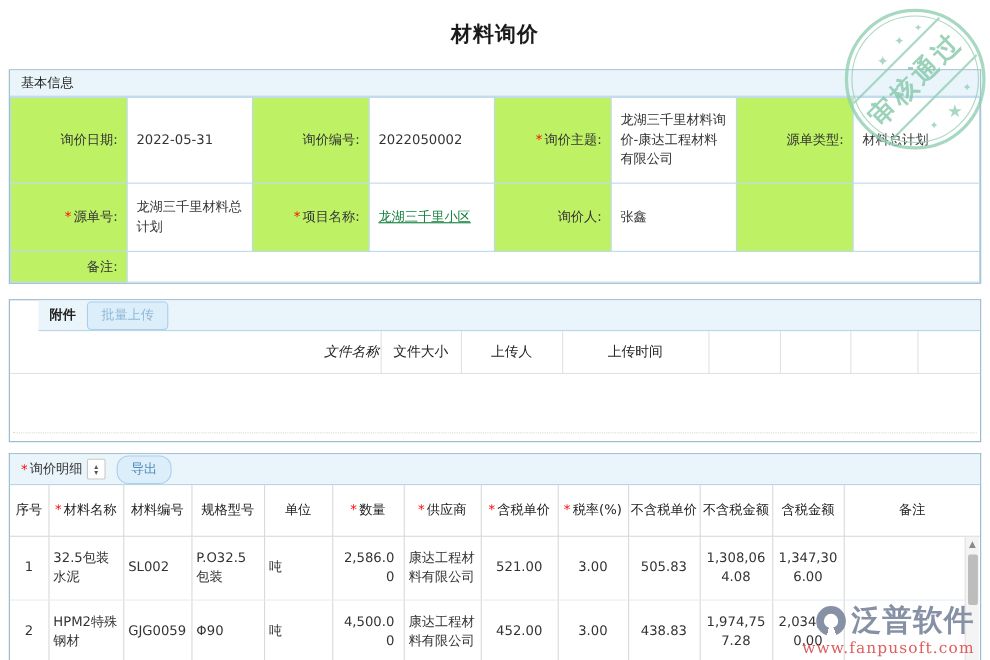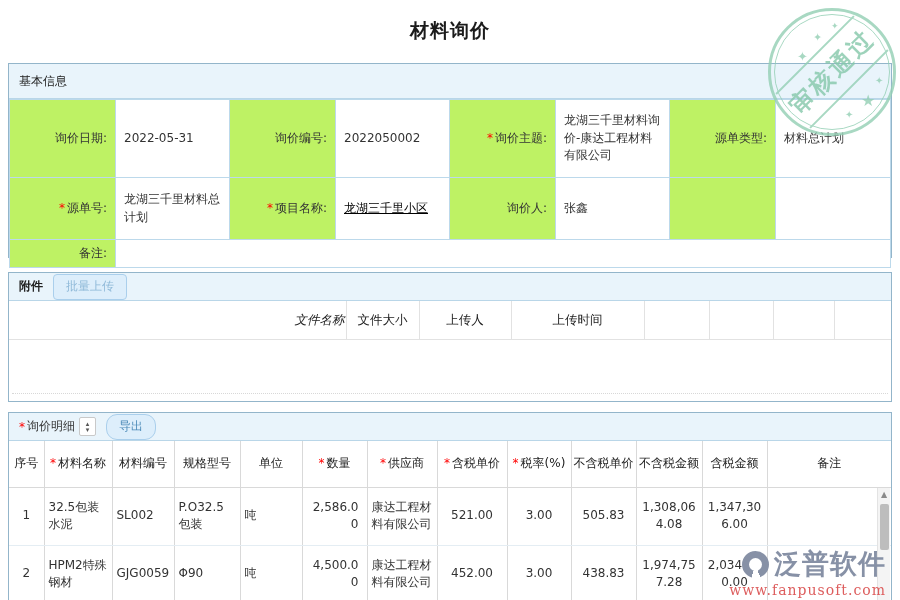--- a/index.html
+++ b/index.html
@@ -10,38 +10,38 @@
   .page-title{position:absolute;top:18px;left:0;width:100%;text-align:center;
               font-size:19px;font-weight:bold;color:#1b1b1b;letter-spacing:1px;}
 
   
   .block{position:absolute;left:8px;width:884px;border:1px solid #93b5ca;box-sizing:border-box;background:#fff;}
   .block-bar{background:#e9f4fb;border-bottom:1px solid #b9d6e8;display:flex;align-items:center;
              padding:0 10px;box-sizing:border-box;}
 
   
   #basic-block{top:63px;height:195px;}
-  #basic-block .block-bar{height:35px;font-size:12px;color:#222;font-family:Liberation Mono, monospace;}
+  #basic-block .block-bar{height:24px;font-size:12px;color:#222;font-family:Liberation Mono, monospace;}
   table{border-collapse:collapse;table-layout:fixed;width:100%;}
   .basic-table td{border:1px solid #bcd9eb;padding:2px 8px;font-size:12px;vertical-align:middle;
                   word-break:break-all;line-height:1.45;}
   .basic-table td.lbl{background:#bef264;text-align:right;color:#333;}
   .basic-table td.val{background:#fff;text-align:left;}
   .req{color:#ff0000;margin-right:2px;font-size:12px;}
-  a.proj-link{color:#000000;text-decoration:underline;cursor:pointer;}
+  a.proj-link{color:#15803d;text-decoration:underline;cursor:pointer;}
 
   
   .soft-btn{display:inline-flex;align-items:center;justify-content:center;height:24px;padding:0 12px;
             background:#ddeefb;border:1px solid #aacfec;border-radius:4px;font-size:12px;cursor:pointer;}
   #batch-upload-btn{color:#8fb9d8;margin-left:10px;}
   #export-btn{color:#4e8cb9;margin-left:10px;border-radius:11px;}
 
   
   #attach-block{top:272px;height:130px;}
-  #attach-block .block-bar{height:28px;}
+  #attach-block .block-bar{height:28px;margin-left:26px;}
   .attach-title{font-weight:bold;color:#222;}
   .attach-table td{border-right:1px solid #e2e2e2;border-bottom:1px solid #e2e2e2;height:36px;
                    text-align:center;font-size:12.5px;color:#222;}
   .attach-table td:last-child{border-right:none;}
   .attach-table td.first{text-align:right;padding-left:14px;font-style:italic;}
   .attach-dotted{position:absolute;left:3px;right:3px;bottom:7px;border-top:1px dotted #d8d8d8;}
 
   
   #detail-block{top:412px;height:188px;border-bottom:none;}
   #detail-block .block-bar{height:28px;}

